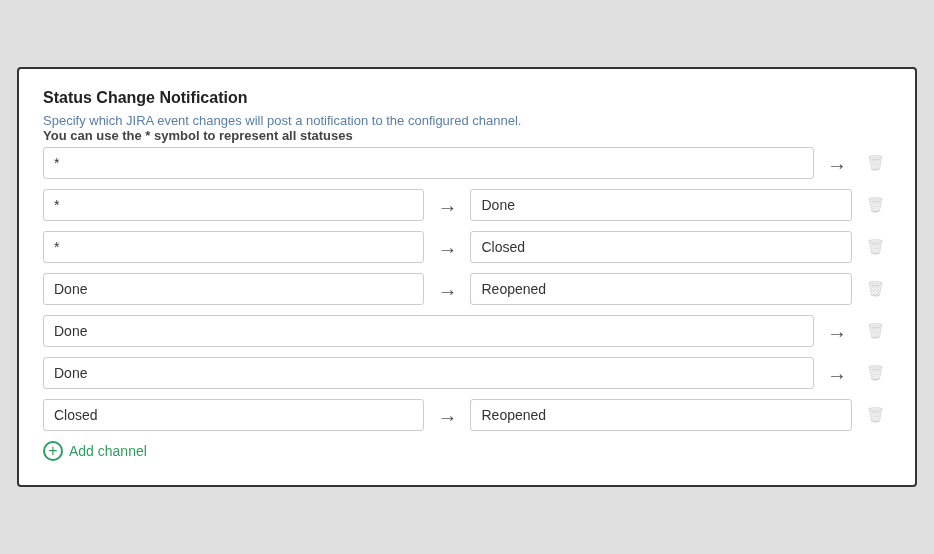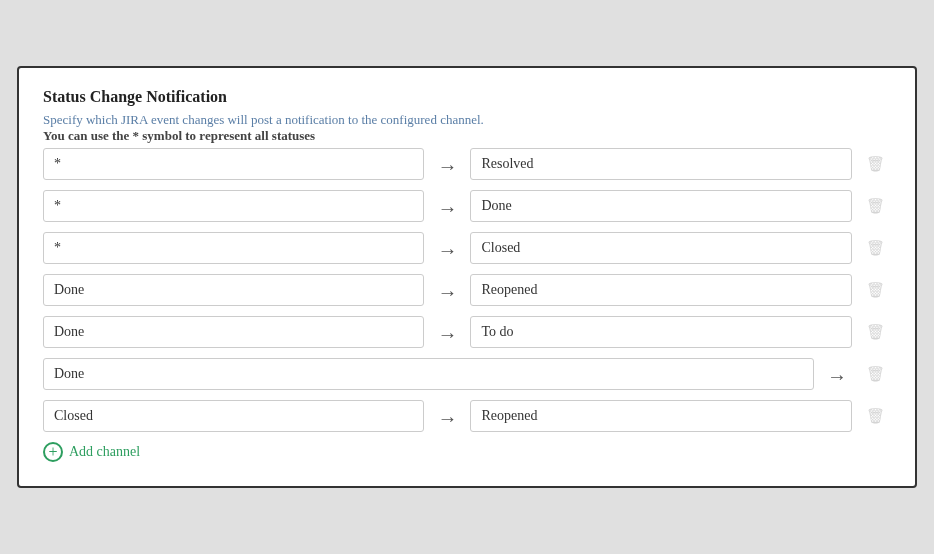--- a/index.html
+++ b/index.html
@@ -1,15 +1,15 @@
 <!DOCTYPE html>
 <html><head>
   <meta charset="utf-8">
   <style>
-    * { box-sizing: border-box; margin: 0; padding: 0; font-family: Liberation Serif, serif; }
+    * { box-sizing: border-box; margin: 0; padding: 0; }
     body {
       background: #e0e0e0;
       display: flex;
       align-items: center;
       justify-content: center;
       min-height: 100vh;
       font-family: Arial, sans-serif;
       font-size: 14px;
     }
     .panel {
@@ -108,21 +108,20 @@
 
 <div class="panel">
   <div class="panel-title">Status Change Notification</div>
   <div class="panel-subtitle">Specify which JIRA event changes will post a notification to the configured channel.</div>
   <div class="panel-note">You can use the * symbol to represent all statuses</div>
 
   <div id="rows-container">
       <div class="row">
         <input type="text" class="input-field" value="*" style="">
         <span class="arrow">→</span>
-        <input type="text" class="input-field" value="Resolved" style="">
         <button class="delete-btn">
           <span class="trash-icon"></span>
         </button>
       </div>
       <div class="row">
         <input type="text" class="input-field" value="*" style="">
         <span class="arrow">→</span>
         <input type="text" class="input-field" value="Done" style="">
         <button class="delete-btn">
           <span class="trash-icon"></span>
@@ -140,21 +139,20 @@
         <input type="text" class="input-field" value="Done" style="">
         <span class="arrow">→</span>
         <input type="text" class="input-field" value="Reopened" style="">
         <button class="delete-btn">
           <span class="trash-icon"></span>
         </button>
       </div>
       <div class="row">
         <input type="text" class="input-field" value="Done" style="">
         <span class="arrow">→</span>
-        <input type="text" class="input-field" value="To do" style="">
         <button class="delete-btn">
           <span class="trash-icon"></span>
         </button>
       </div>
       <div class="row">
         <input type="text" class="input-field" value="Done" style="">
         <span class="arrow">→</span>
         <button class="delete-btn">
           <span class="trash-icon"></span>
         </button>

